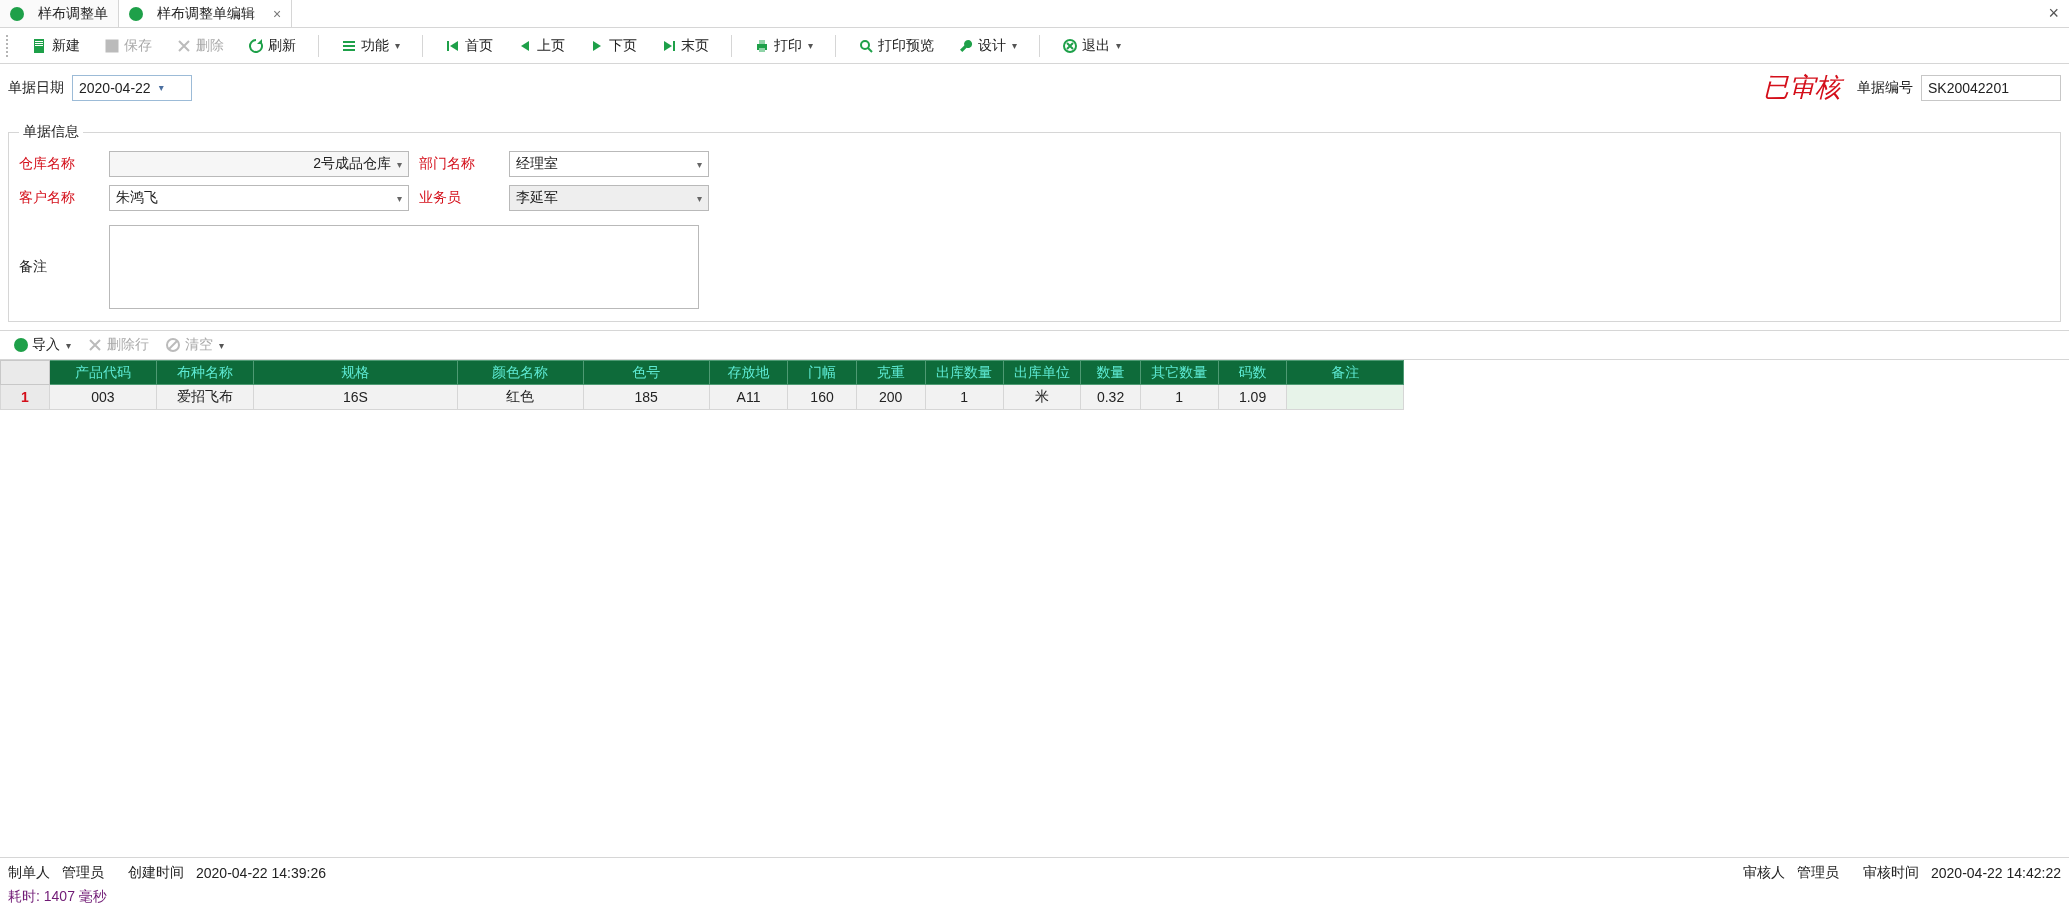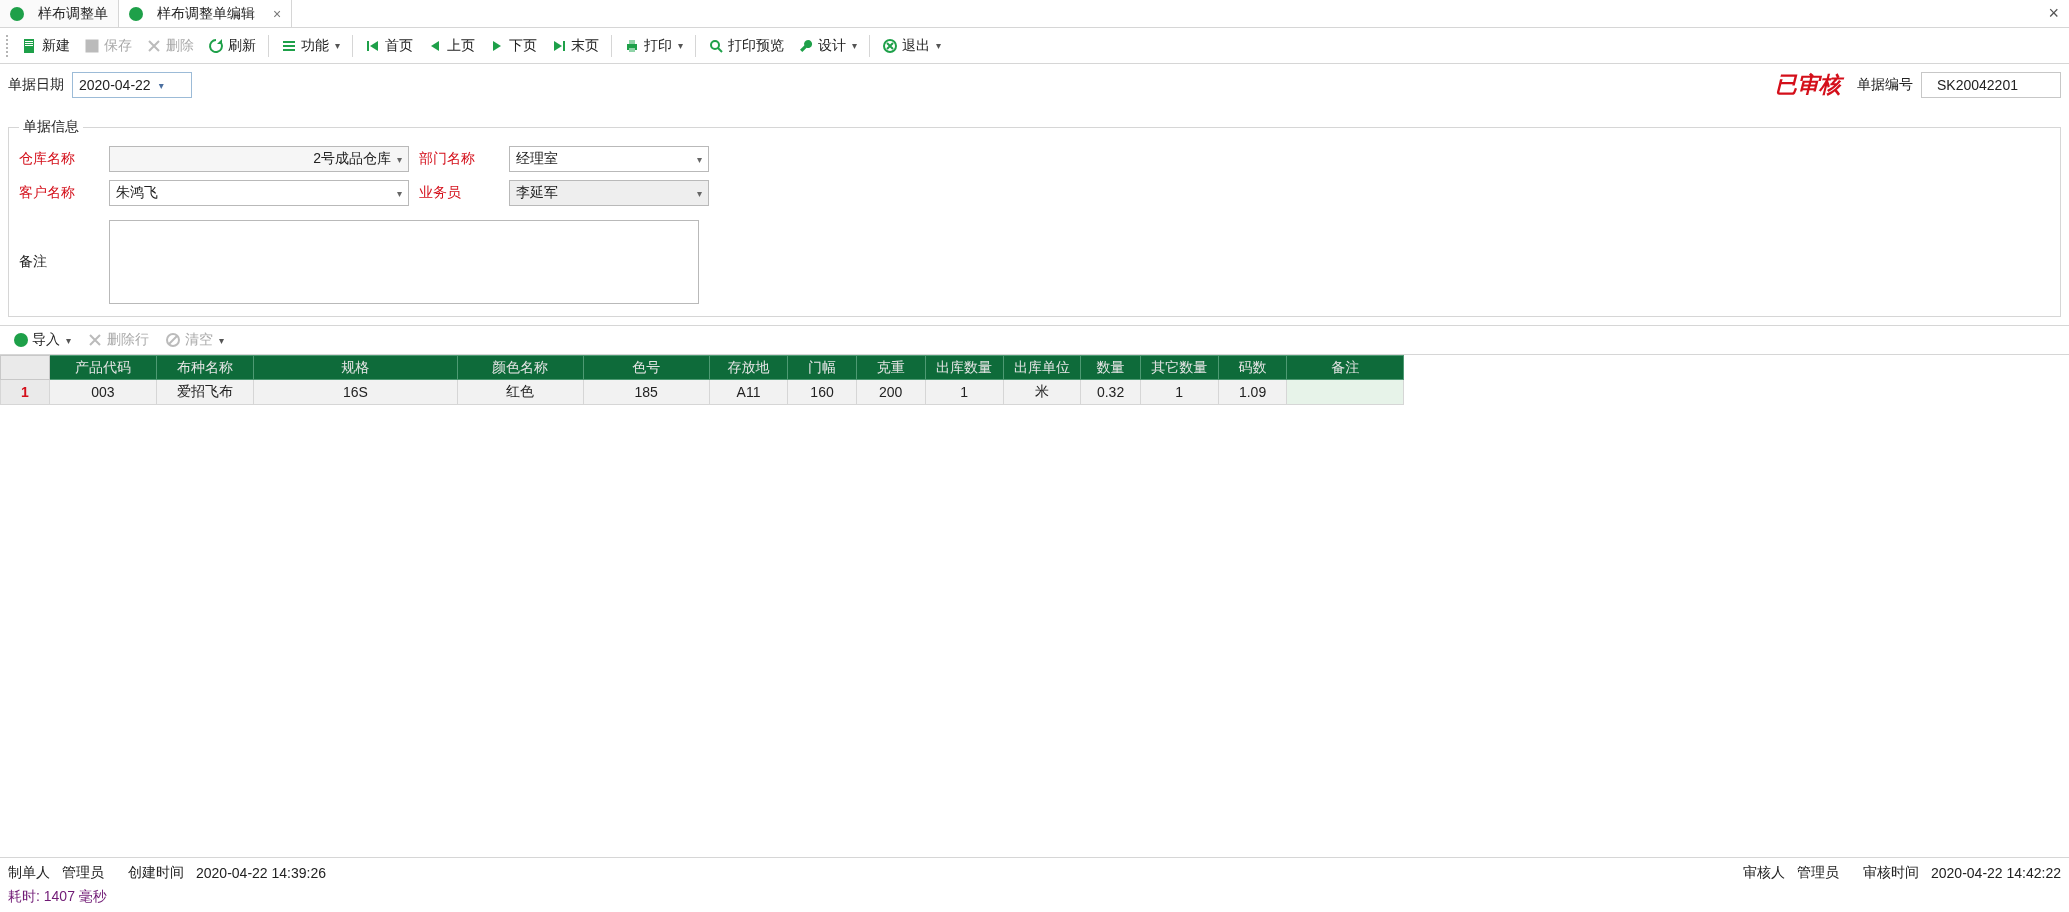--- a/index.html
+++ b/index.html
@@ -8,56 +8,56 @@
 
   
   .tabbar { display:flex; align-items:stretch; height:28px; border-bottom:1px solid #d6d6d6; background:#fff; }
   .tab { display:flex; align-items:center; gap:14px; padding:0 10px; border-right:1px solid #d6d6d6; font-size:14px; cursor:pointer; background:#fafafa; }
   .tab.active { background:#fff; }
   .tab .globe { width:14px; height:14px; border-radius:50%; background:#1ea049; position:relative; display:inline-flex; align-items:center; justify-content:center; color:#fff; font-size:10px; }
   .tab .close { color:#777; margin-left:4px; }
   .tabbar .window-close { margin-left:auto; padding:0 10px; color:#555; display:flex; align-items:center; font-size:18px; cursor:pointer; }
 
   
-  .toolbar { display:flex; align-items:center; height:36px; border-bottom:1px solid #d6d6d6; padding:0 6px; gap:2px; }
+  .toolbar { display:flex; align-items:center; height:36px; border-bottom:1px solid #d6d6d6; padding:0 6px; gap:12px; }
   .toolbar .sep { width:1px; height:22px; background:#d6d6d6; margin:0 4px; }
   .toolbar .grip { width:4px; height:22px; border-left:2px dotted #b5b5b5; margin-right:4px; }
   .tb-btn { display:inline-flex; align-items:center; gap:4px; padding:3px 6px; border-radius:2px; cursor:pointer; }
   .tb-btn.disabled { color:#aaa; cursor:default; }
   .tb-btn.disabled .ico path, .tb-btn.disabled .ico rect, .tb-btn.disabled .ico polygon { fill:#bbb !important; stroke:#bbb !important; }
   .tb-btn .caret { font-size:10px; color:#555; margin-left:2px; }
   .ico { width:16px; height:16px; display:inline-block; }
 
   
   .inforow { display:flex; align-items:center; padding:6px 8px; gap:8px; }
   .inforow .spacer { flex:1; }
   .lbl { font-size:14px; white-space:nowrap; }
   .date-select { display:inline-flex; align-items:center; border:1px solid #9cbbd7; height:26px; padding:0 6px; gap:8px; cursor:pointer; min-width:120px; }
   .date-select .caret2 { color:#4b6fa0; font-size:10px; }
-  .stamp { color:#d40f1a; font-family:"KaiTi","STKaiti",serif; font-size:22px; font-weight:bold; font-style:italic; margin-right:8px; }
-  .docno { border:1px solid #c7c7c7; background:#fff; height:26px; padding:2px 15px; min-width:140px; display:inline-flex; align-items:center; }
+  .stamp { color:#d40f1a; font-family:"KaiTi","STKaiti",serif; font-size:26px; font-weight:normal; font-style:italic; margin-right:8px; }
+  .docno { border:1px solid #c7c7c7; background:#fff; height:26px; padding:2px 6px; min-width:140px; display:inline-flex; align-items:center; }
 
   
   fieldset.doc { border:1px solid #d6d6d6; margin:12px 8px 8px 8px; padding:10px 10px 12px 10px; }
   fieldset.doc legend { padding:0 4px; font-size:14px; }
   .form-grid { display:grid; grid-template-columns:80px 300px 80px 200px; row-gap:8px; column-gap:10px; align-items:center; }
   .req { color:#d40f1a; }
   .fld { display:inline-flex; align-items:center; border:1px solid #b9b9b9; height:26px; padding:0 6px; background:#f6f6f6; justify-content:flex-end; gap:6px; }
   .fld.white { background:#fff; justify-content:flex-start; }
   .fld .caret2 { color:#666; font-size:10px; }
   .remark-row { display:grid; grid-template-columns:80px 590px; column-gap:10px; margin-top:14px; }
   .remark-box { border:1px solid #b9b9b9; background:#fff; height:84px; padding:4px; }
 
   
   .subbar { display:flex; align-items:center; height:30px; border-top:1px solid #d6d6d6; border-bottom:1px solid #d6d6d6; padding:0 6px; gap:2px; }
 
   
   .tbl-wrap { flex:1; overflow:auto; padding:0; }
   table.data { border-collapse:collapse; width:1404px; margin:0; }
-  table.data th { background:#0e6b3a; color:#e5e5e5; font-weight:normal; font-size:14px; border:1px solid #4e9a73; padding:0 6px; text-align:center; height:24px;font-family:Liberation Mono, monospace; }
+  table.data th { background:#0e6b3a; color:#5eead4; font-weight:normal; font-size:14px; border:1px solid #4e9a73; padding:0 6px; text-align:center; height:24px;font-family:Liberation Mono, monospace; }
   table.data th.rowhdr { background:#eaeaea; border:1px solid #c8c8c8; width:50px; }
   table.data td { border:1px solid #d6d6d6; padding:3px 6px; text-align:center; background:#f2f2f2; height:24px; }
   table.data td.rowhdr { background:#eaeaea; color:#d40f1a; font-weight:bold; }
   table.data tr.sel td:last-child { background:#e7f3e9; }
 
   
   .footer { border-top:1px solid #d6d6d6; padding:6px 8px; }
   .footer .row1 { display:flex; gap:24px; align-items:center; }
   .footer .row1 .spacer { flex:1; }
   .footer .pair { display:flex; gap:12px; align-items:center; }

